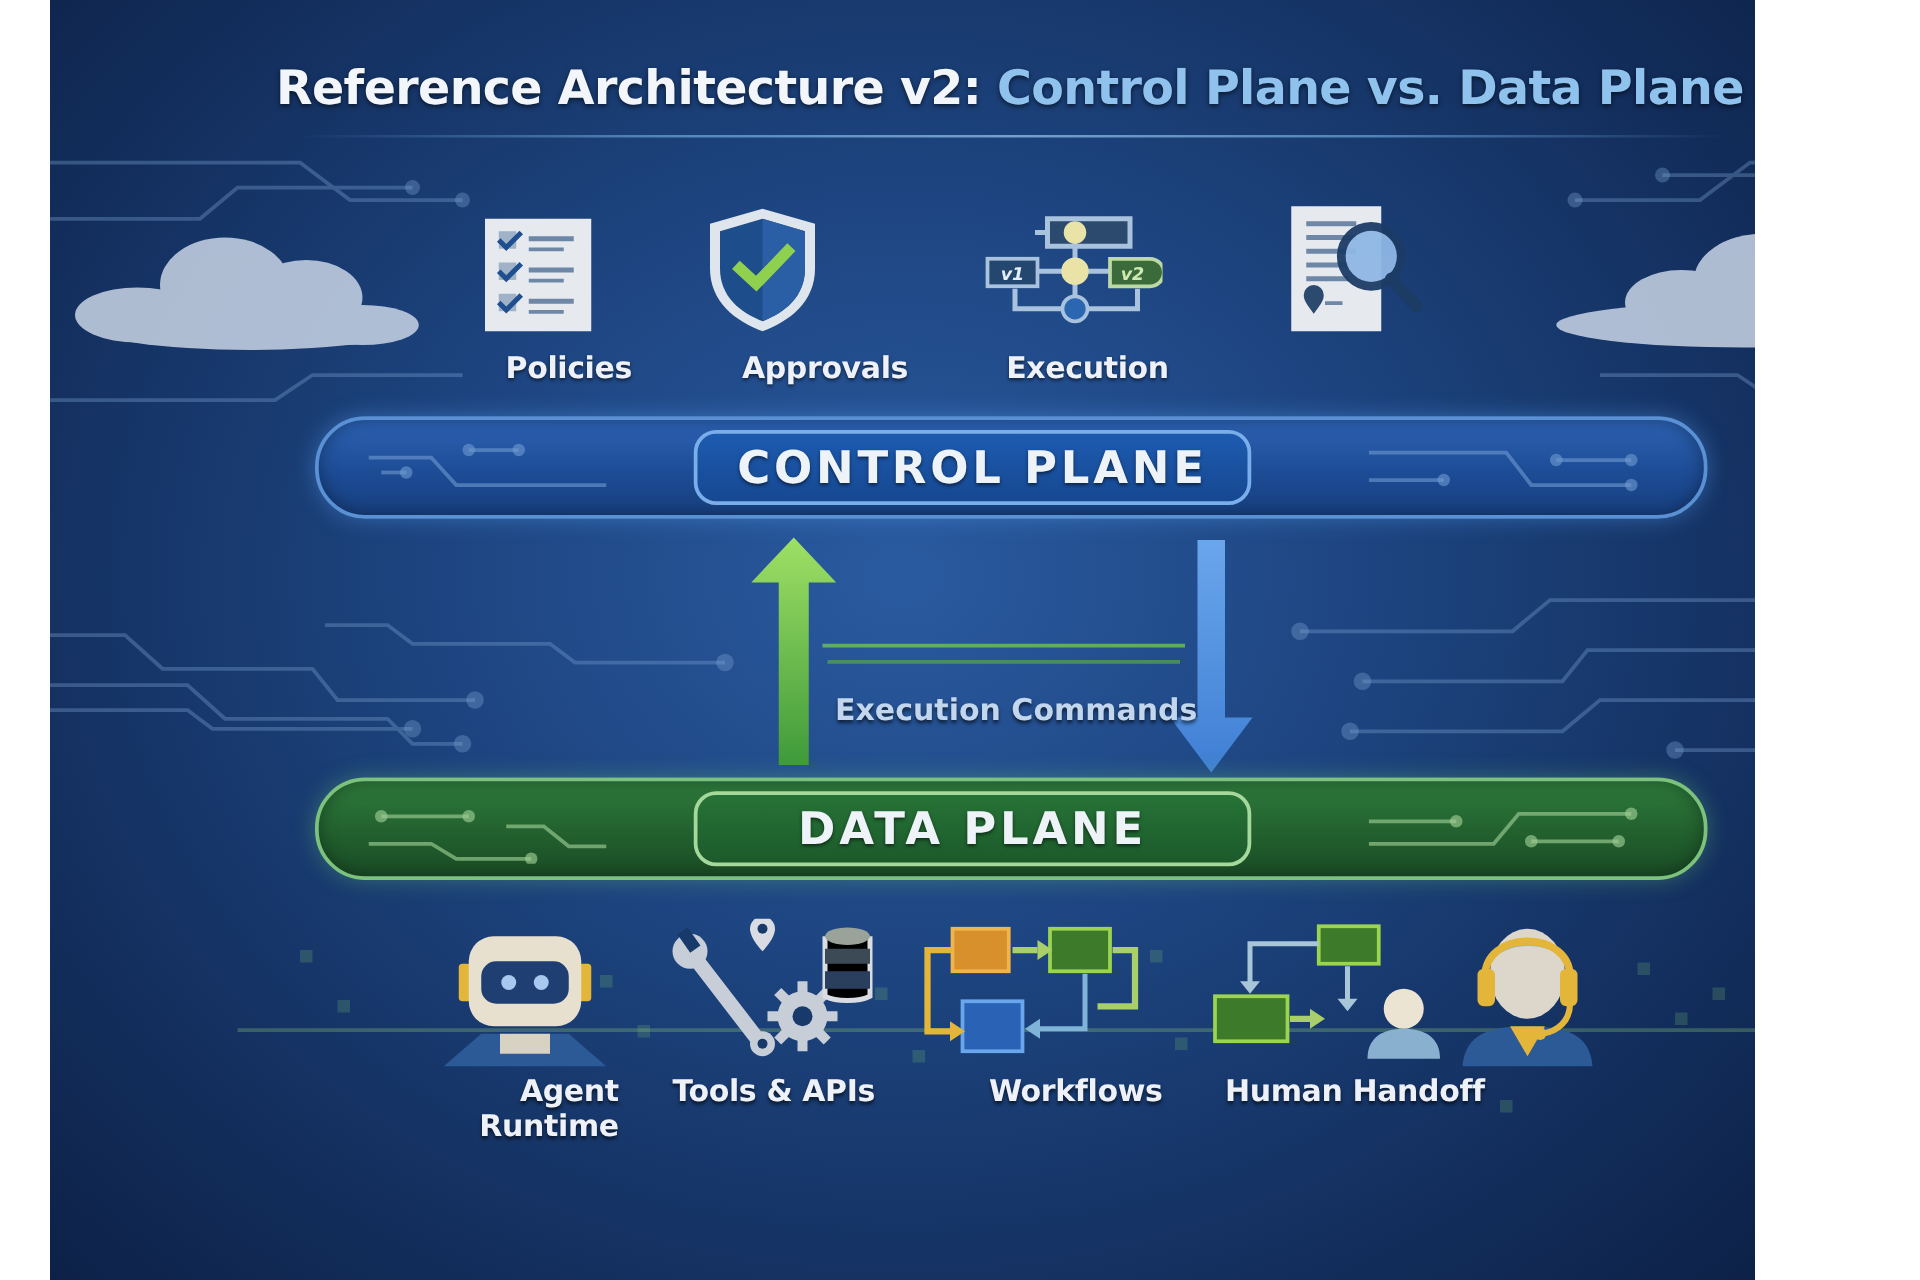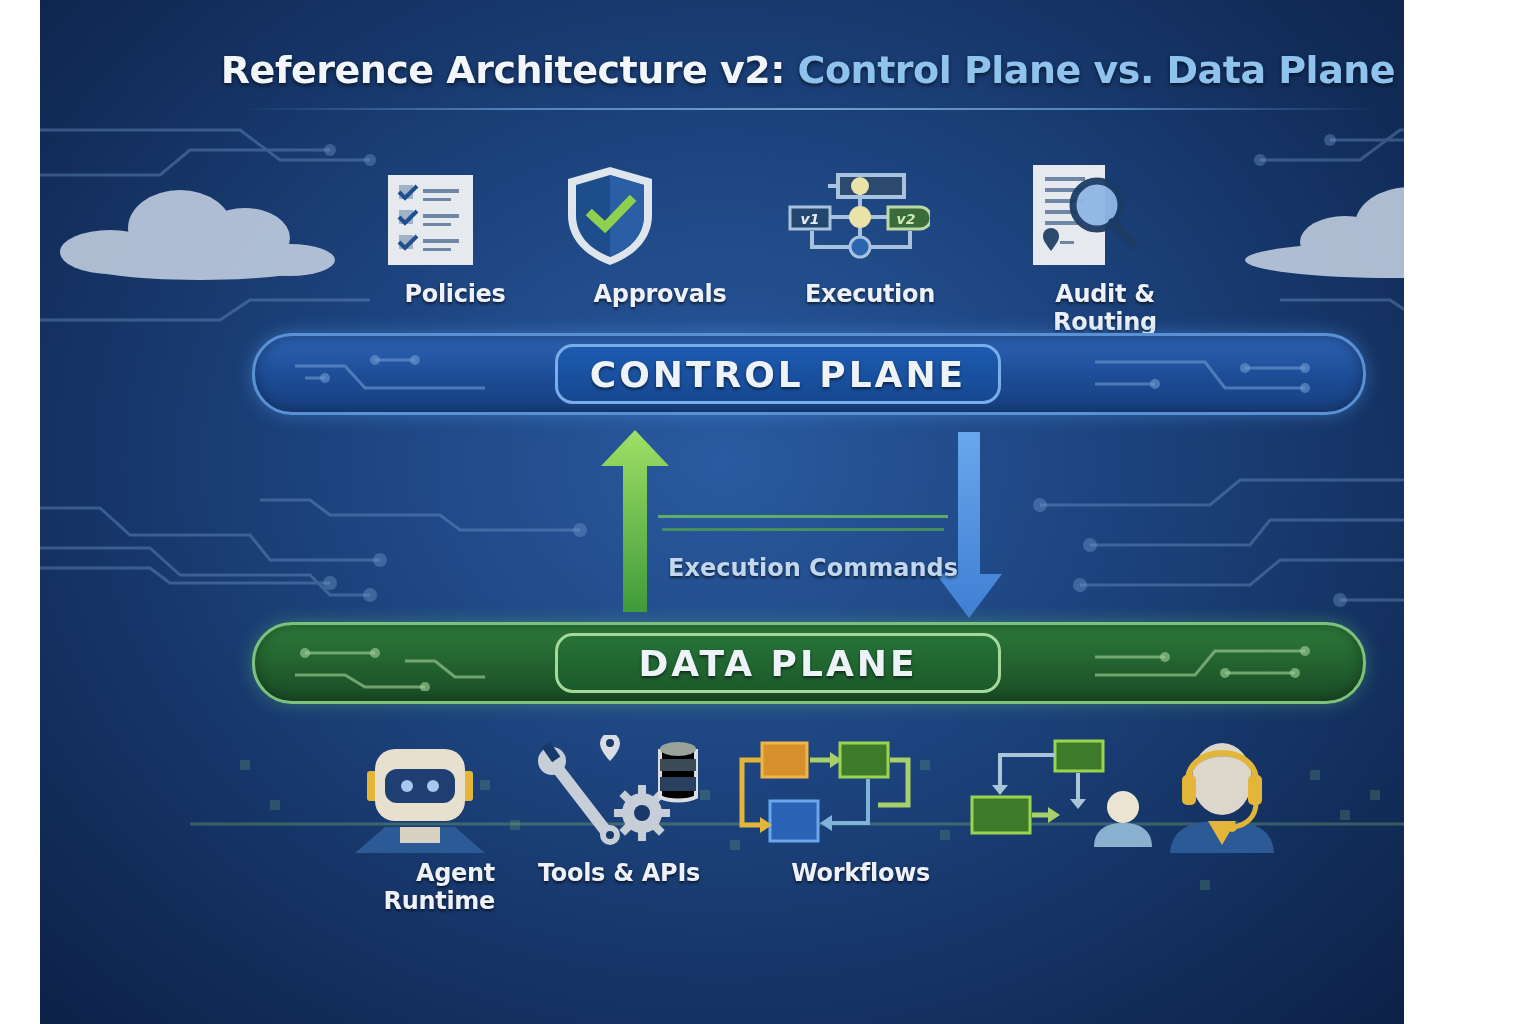--- a/index.html
+++ b/index.html
@@ -176,21 +176,20 @@
             <rect x="40" y="36" width="40" height="4"></rect>
             <rect x="40" y="47" width="34" height="4"></rect>
             <rect x="40" y="58" width="34" height="4"></rect>
             <rect x="55" y="78" width="14" height="3"></rect>
           </g>
         <path d="M46 88 c-6 -8 -8 -11 -8 -15 a8 8 0 0 1 16 0 c0 4 -2 7 -8 15z" fill="#2c4a6d"></path>
         <circle cx="92" cy="42" r="24" fill="#8fb7e4" stroke="#1c3c66" stroke-width="7" opacity="0.95"></circle>
         <path d="M108 60 L128 82" stroke="#1c3c66" stroke-width="10" stroke-linecap="round"></path>
       </svg>
     </div>
-    <div class="label">Audit &amp; Routing</div>
   </div>
 
   <div class="band control">
     <svg class="svgabs" style="left:30px;top:10px" width="240" height="56">
       <g stroke="#6f9ad0" stroke-width="3" fill="none" opacity="0.6">
           <path d="M10 20 H60 L80 42 H200"></path>
           <path d="M20 32 H40"></path>
           <path d="M90 14 H130"></path>
         </g>
       <g fill="#6f9ad0" opacity="0.6">
@@ -347,15 +346,16 @@
       <path d="M210 118 C212 92 232 86 262 86 C292 86 312 92 314 118Z" fill="#2b5a96"></path>
       <path d="M248 86 L262 110 L276 86Z" fill="#e3b63a"></path>
       <ellipse cx="262" cy="44" rx="30" ry="36" fill="#dcd6cb"></ellipse>
       <path d="M232 34 C240 16 284 14 292 34" stroke="#a7b0b8" stroke-width="4" fill="none"></path>
       <path d="M228 48 C226 8 298 8 296 48" stroke="#e3b63a" stroke-width="6" fill="none"></path>
       <rect x="222" y="40" width="14" height="30" rx="5" fill="#e3b63a"></rect>
         <rect x="288" y="40" width="14" height="30" rx="5" fill="#e3b63a"></rect>
       <path d="M296 68 C296 82 286 90 274 92" stroke="#e3b63a" stroke-width="5" fill="none"></path>
       <circle cx="272" cy="92" r="5" fill="#e3b63a"></circle>
     </svg>
+    <div class="label" style="margin-left:20px">Human Handoff</div>
   </div>
 
 </div>
 
 </body></html>

